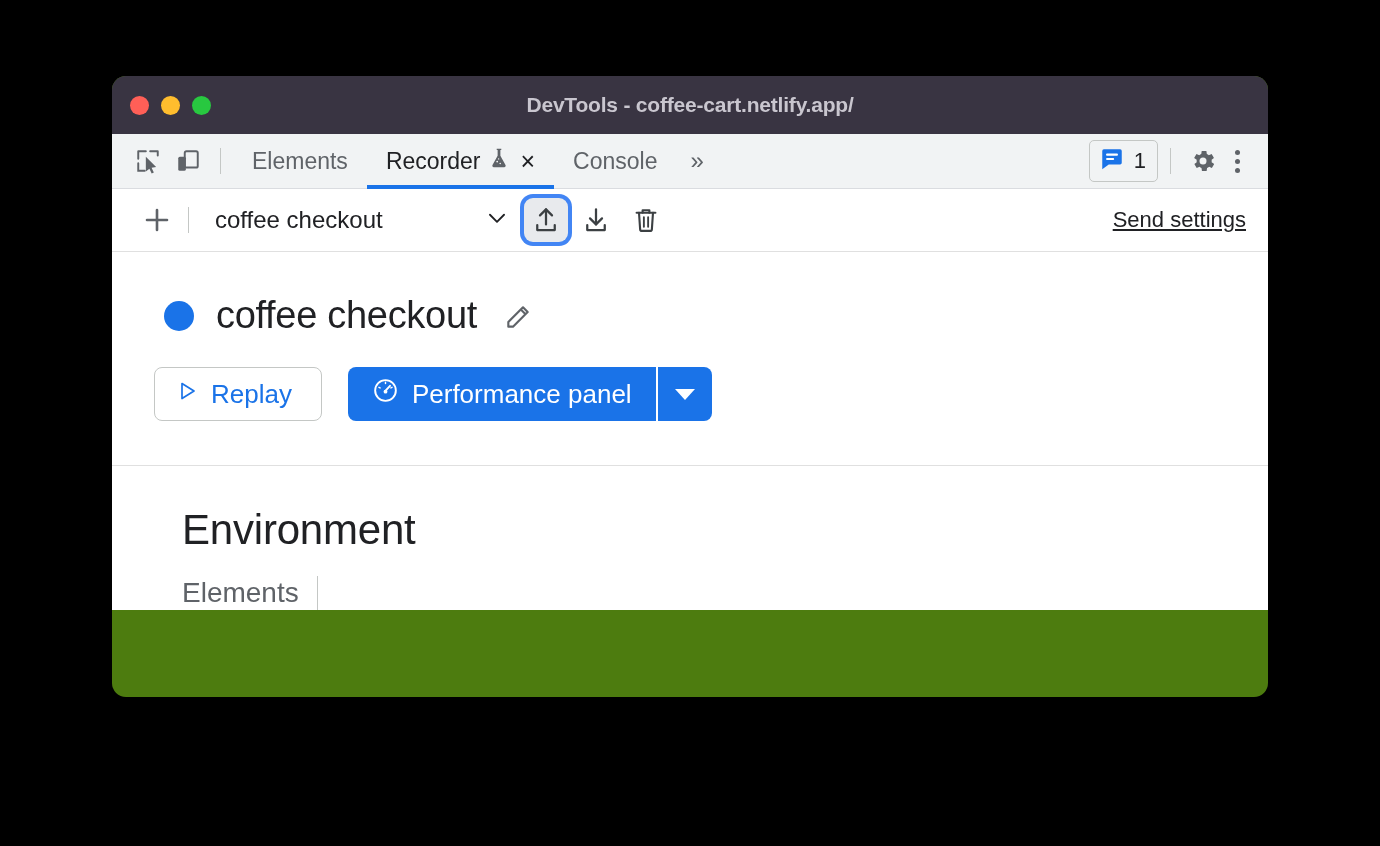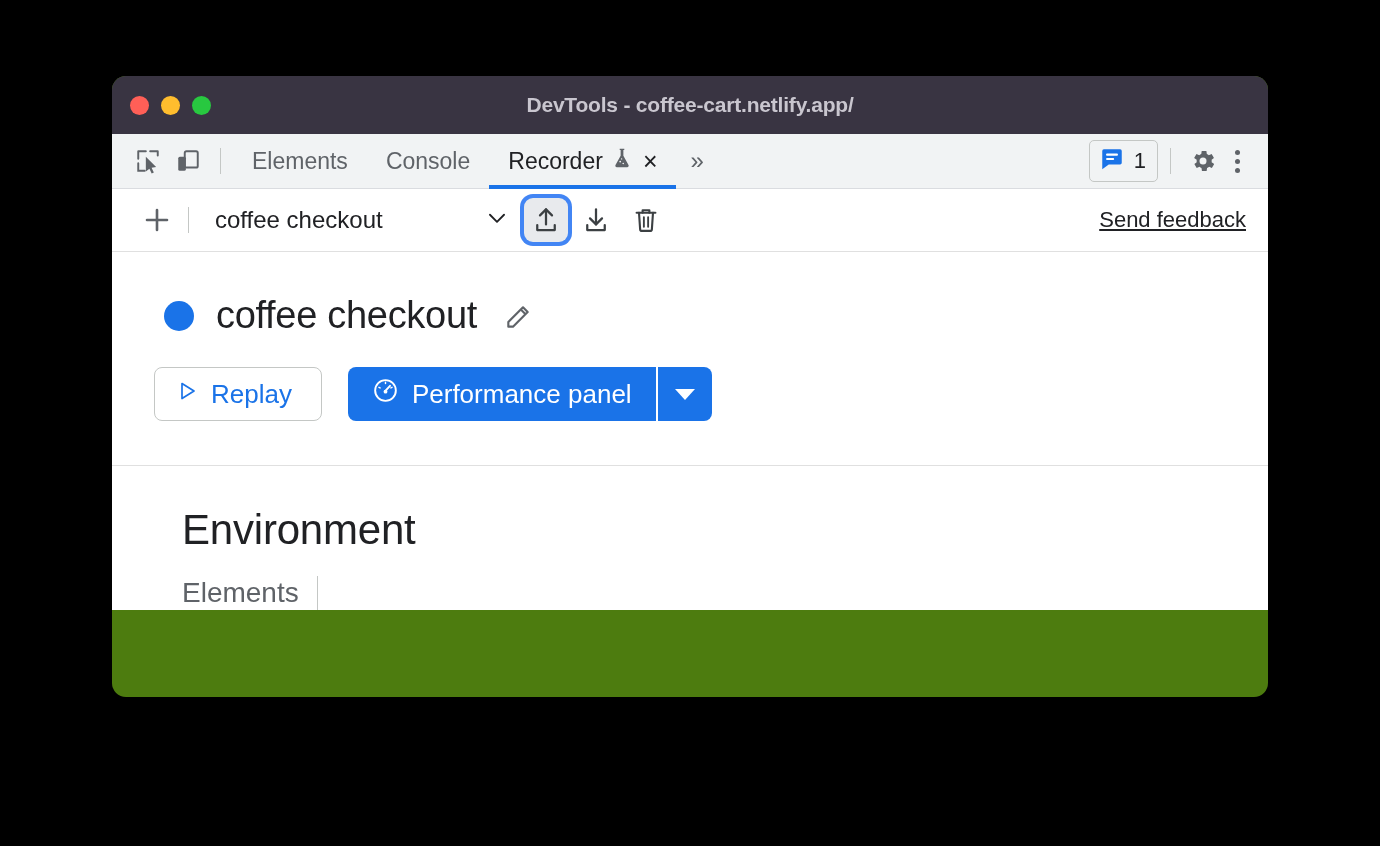--- a/index.html
+++ b/index.html
@@ -388,36 +388,36 @@
             <rect x="9" y="3" width="12" height="15" rx="1.5" stroke="#5f6368" stroke-width="1.8"></rect>
             <rect x="3" y="8" width="7" height="13" rx="1.5" fill="#5f6368"></rect>
           </svg>
         </div>
         <div class="vdivider"></div>
       </div>
 
       <div class="tabs">
         <div class="tab">
           <span>Elements</span>
-        </div>
-        <div class="tab">
-          <span>Console</span>
         </div>
         <div class="tab active">
           <span>Recorder</span>
           <span>
             <svg width="20" height="22" viewBox="0 0 20 24">
               <path d="M7.5 2h5v1.4h-1v6.1l5.6 10.2c.6 1.1-.2 2.3-1.4 2.3H4.3c-1.2 0-2-1.2-1.4-2.3L8.5 9.5V3.4h-1z" fill="#5f6368"></path>
               <circle cx="8" cy="16" r="0.9" fill="#ffffff"></circle>
               <circle cx="11.3" cy="18" r="0.8" fill="#ffffff"></circle>
               <circle cx="9.6" cy="13" r="0.7" fill="#ffffff"></circle>
             </svg>
           </span>
           <span class="tab-close">×</span>
         </div>
+        <div class="tab">
+          <span>Console</span>
+        </div>
         <div class="more-tabs">»</div>
       </div>
 
       <div class="tabbar-right">
         <div class="issues-chip">
           <span>
             <svg width="26" height="26" viewBox="0 0 24 24">
               <path d="M3 4.5A1.5 1.5 0 014.5 3h15A1.5 1.5 0 0121 4.5v11a1.5 1.5 0 01-1.5 1.5H9l-6 4.5z" fill="#1a73e8"></path>
               <rect x="6.5" y="7" width="11" height="1.9" rx="0.9" fill="#ffffff"></rect>
               <rect x="6.5" y="11" width="7.5" height="1.9" rx="0.9" fill="#ffffff"></rect>
@@ -472,21 +472,21 @@
       </div>
       <div class="tool-btn">
         <svg width="30" height="30" viewBox="0 0 24 24" fill="none">
           <path d="M4.5 6.2h15" stroke="#3c4043" stroke-width="1.7" stroke-linecap="round"></path>
           <path d="M9.3 6.2V4.2h5.4v2" stroke="#3c4043" stroke-width="1.7" stroke-linecap="round" stroke-linejoin="round"></path>
           <path d="M6.4 6.2l.9 13.1c0 .8.6 1.4 1.4 1.4h6.6c.8 0 1.4-.6 1.4-1.4l.9-13.1" stroke="#3c4043" stroke-width="1.7" stroke-linecap="round" stroke-linejoin="round"></path>
           <path d="M10.3 9.8v7.6M13.7 9.8v7.6" stroke="#3c4043" stroke-width="1.5" stroke-linecap="round"></path>
         </svg>
       </div>
 
-      <a class="send-feedback">Send feedback</a>
+      <a class="send-feedback">Send settings</a>
     </div>
 
     <div class="rec-body">
       <div class="rec-header">
         <div class="rec-title-row">
           <span class="status-dot"></span>
           <span class="rec-title">coffee checkout</span>
           <span class="edit-btn">
             <svg width="32" height="32" viewBox="0 0 24 24" fill="none">
               <path d="M4 16.5l11-11 3.5 3.5-11 11H4z" stroke="#5f6368" stroke-width="1.6" stroke-linejoin="round"></path>

